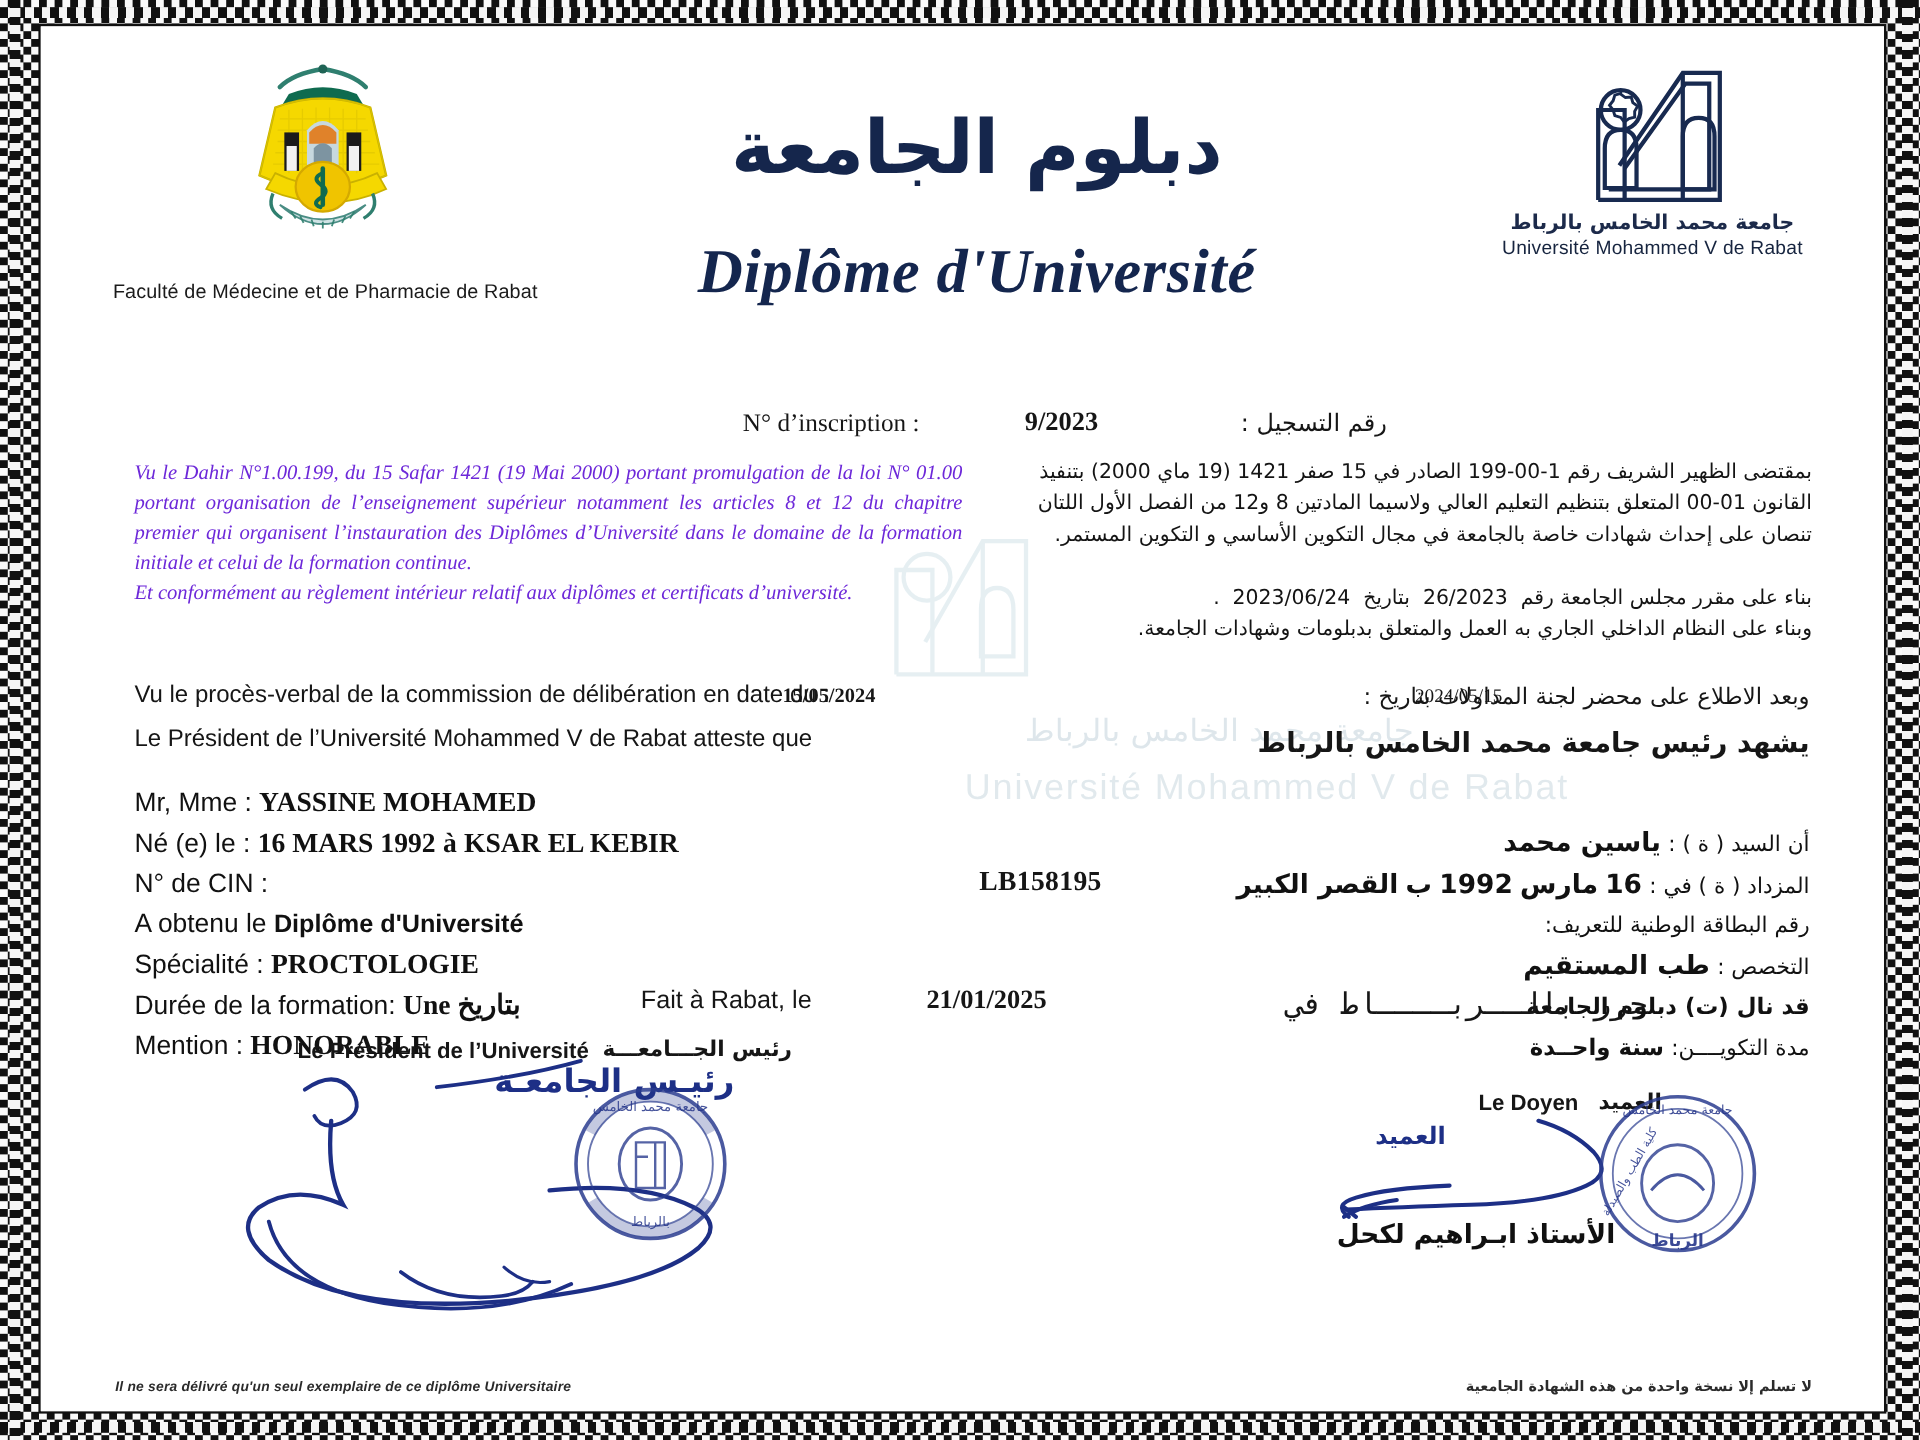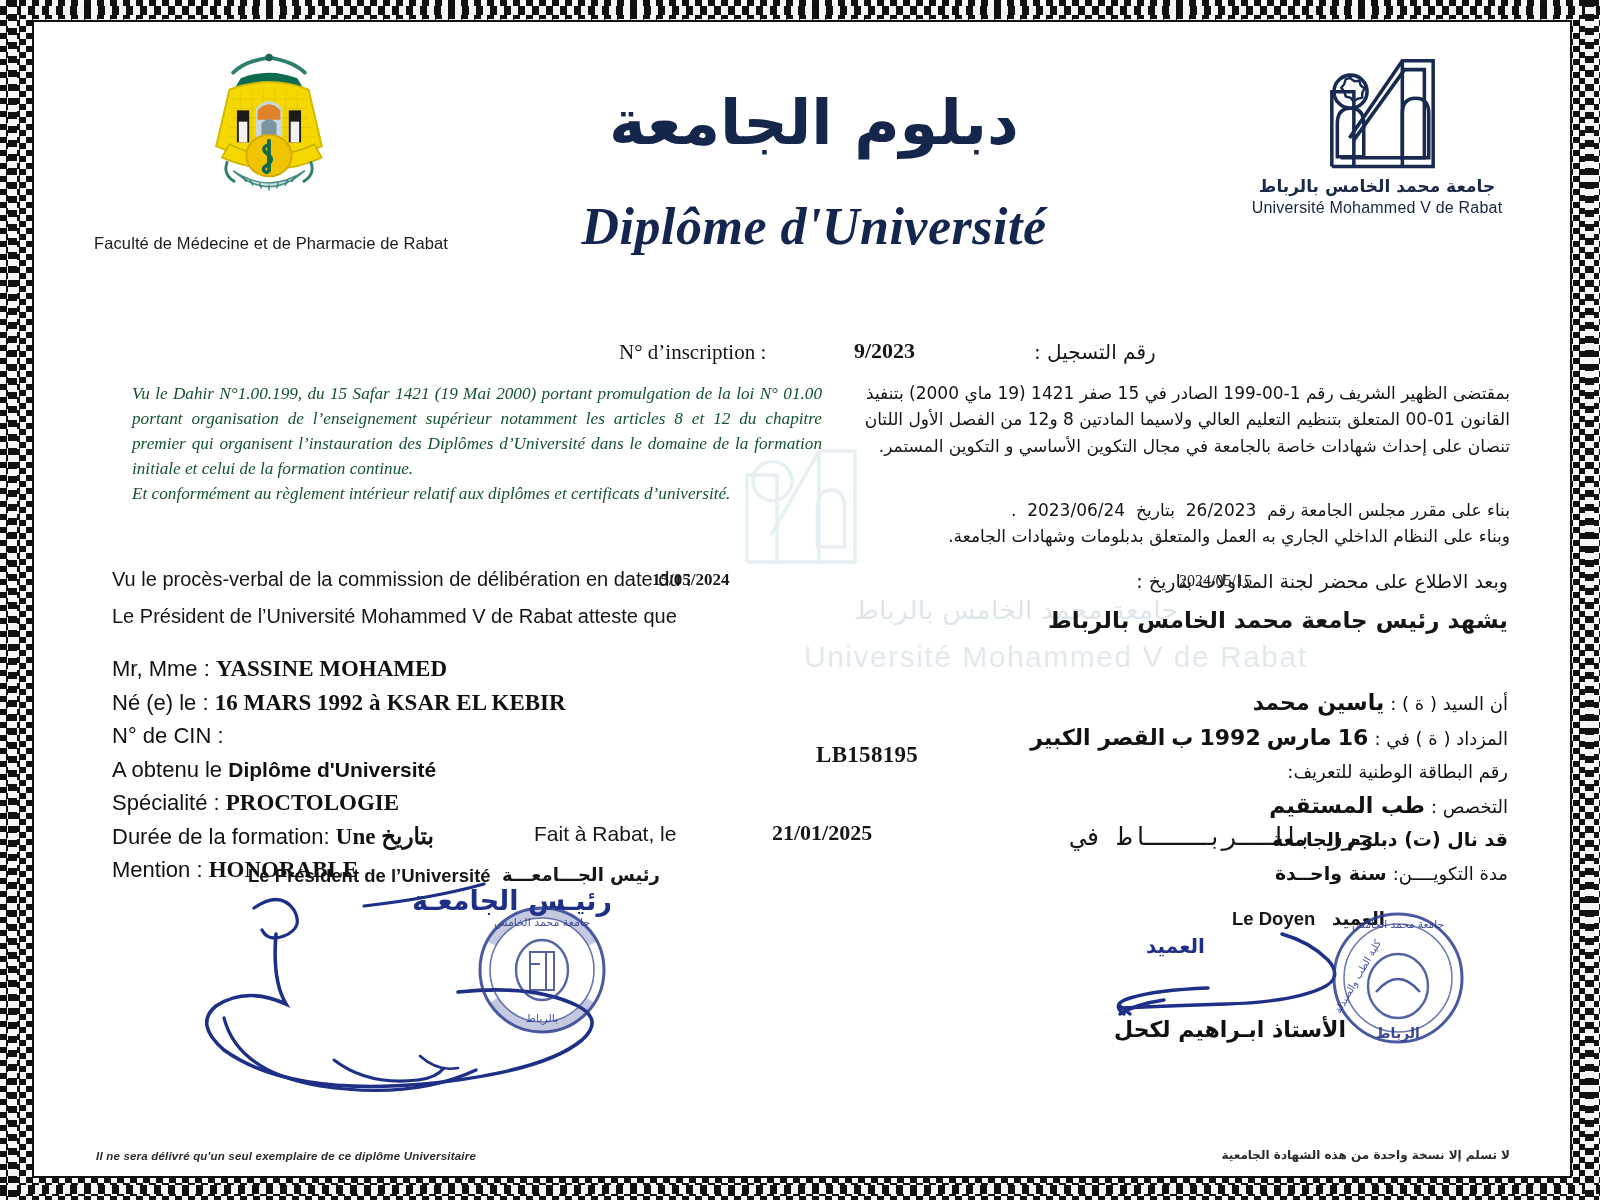--- a/index.html
+++ b/index.html
@@ -115,35 +115,34 @@
   
   .insc-fr{position:absolute;left:585px;top:318px;font-family:"Liberation Serif",serif;font-size:21px;}
   .insc-val{position:absolute;left:820px;top:316px;font-family:"Liberation Serif",serif;font-size:22px;font-weight:bold;}
   .insc-ar{position:absolute;left:1000px;top:318px;font-family:"DejaVu Sans",sans-serif;font-size:20px;direction:rtl;}
 
   
   .legal-fr{
     position:absolute;left:78px;top:360px;width:690px;
     font-family:"Liberation Serif","DejaVu Serif",serif;
     font-style:italic;font-size:17.2px;line-height:1.45;
-    color:#14532d;
-    margin-left:20px;
+    color:#6d28d9;
   }
   .legal-fr p{margin:0;}
   .legal-fr .just{text-align:justify;}
   .legal-fr .gap{margin-top:1px;}
 
   .legal-ar{
     position:absolute;right:60px;top:358px;width:690px;
     direction:rtl;text-align:right;
     font-family:"DejaVu Sans",sans-serif;
     font-size:17px;line-height:1.55;color:#141414;
   }
   .legal-ar p{margin:0;}
-  .legal-ar .para2{margin-top:38px;}
+  .legal-ar .para2{margin-top:26px;}
 
   
   .delib-fr{position:absolute;left:78px;top:546px;font-size:20px;}
   .delib-fr-date{position:absolute;left:618px;top:548px;font-size:17px;font-weight:bold;font-family:"Liberation Serif",serif;}
   .attest-fr{position:absolute;left:78px;top:583px;font-size:20px;}
 
   .delib-ar{position:absolute;right:62px;top:548px;direction:rtl;font-family:"DejaVu Sans",sans-serif;font-size:19px;}
   .delib-ar-date{position:absolute;right:318px;top:550px;font-size:16px;font-family:"Liberation Serif",serif;}
   .attest-ar{position:absolute;right:62px;top:585px;direction:rtl;font-family:"DejaVu Sans",sans-serif;font-size:23px;font-weight:bold;}
 
@@ -152,21 +151,21 @@
     position:absolute;left:78px;top:630px;width:620px;
     font-size:22px;line-height:33.5px;color:#111;
   }
   .details-fr .lbl{font-weight:normal;}
   .details-fr b{font-family:"Liberation Serif","DejaVu Serif",serif;font-weight:bold;font-size:23px;}
   .details-fr .bsans{font-family:"Liberation Sans",sans-serif;font-weight:bold;font-size:21px;}
 
   .cin-value{
     position:absolute;left:782px;top:700px;
     font-family:"Liberation Serif","DejaVu Serif",serif;
-    font-weight:bold;font-size:23px;letter-spacing:.3px;margin-top:20px;
+    font-weight:bold;font-size:23px;letter-spacing:.3px;
   }
 
   .details-ar{
     position:absolute;right:62px;top:664px;width:640px;
     direction:rtl;text-align:right;
     font-family:"DejaVu Sans",sans-serif;
     font-size:19px;line-height:33.5px;color:#111;
   }
   .details-ar .big{font-size:22px;font-weight:bold;}
   .details-ar .lbl{font-size:18px;}

